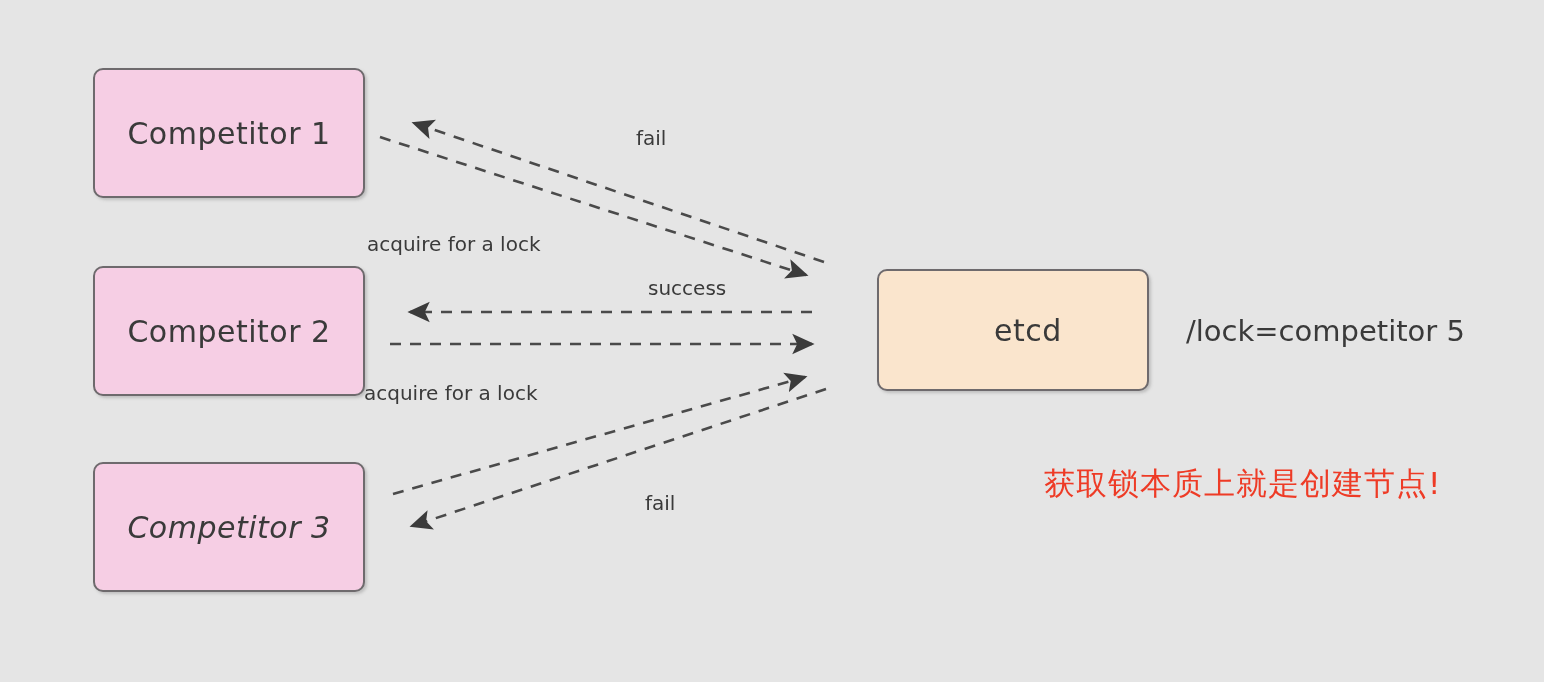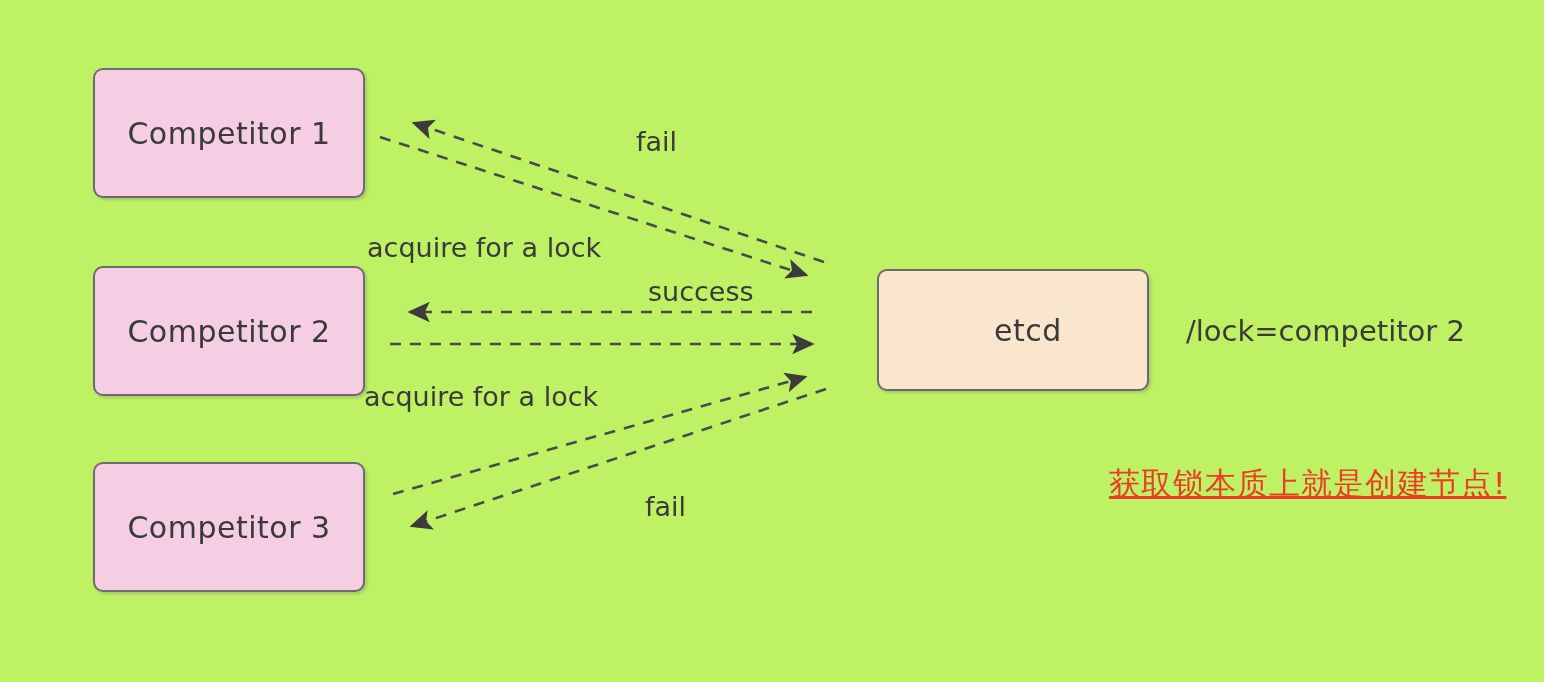--- a/index.html
+++ b/index.html
@@ -4,21 +4,21 @@
 <style>
   html, body {
     margin: 0;
     padding: 0;
     background: #ffffff;
   }
   #canvas {
     position: relative;
     width: 1544px;
     height: 682px;
-    background: #bef264;
+    background: #e5e5e5;
     overflow: hidden;
     font-family: "DejaVu Sans", sans-serif;
   }
   #wires {
     position: absolute;
     left: 0;
     top: 0;
     width: 1544px;
     height: 682px;
     pointer-events: none;
@@ -47,21 +47,21 @@
   }
   .store {
     background: #fae5cd;
     width: 272px;
     height: 122px;
     padding-left: 30px;
   }
   .edge-label {
     position: absolute;
     font-family: "DejaVu Sans", sans-serif;
-    font-size: 27px;
+    font-size: 20px;
     color: #3a3a3a;
     white-space: nowrap;
   }
   .side-note {
     position: absolute;
     font-family: "DejaVu Sans", sans-serif;
     font-size: 29px;
     color: #3a3a3a;
     white-space: nowrap;
   }
@@ -112,35 +112,35 @@
   </svg>
 
   <div class="node competitor" style="left:93px; top:68px;">
     <span class="node-label">Competitor 1</span>
   </div>
 
   <div class="node competitor" style="left:93px; top:266px;text-align:right;">
     <span class="node-label">Competitor 2</span>
   </div>
 
-  <div class="node competitor" style="left:93px; top:462px;">
+  <div class="node competitor" style="left:93px; top:462px;font-style:italic;">
     <span class="node-label">Competitor 3</span>
   </div>
 
   <div class="node store" style="left:877px; top:269px;">
     <span class="node-label">etcd</span>
   </div>
 
   <div class="edge-label" style="left:636px; top:126px;">fail</div>
 
   <div class="edge-label" style="left:367px; top:232px;">acquire for a lock</div>
 
   <div class="edge-label" style="left:648px; top:276px;text-align:center;">success</div>
 
   <div class="edge-label" style="left:364px; top:381px;">acquire for a lock</div>
 
   <div class="edge-label" style="left:645px; top:491px;">fail</div>
 
-  <div class="side-note" style="left:1186px; top:314px;">/lock=competitor 2</div>
+  <div class="side-note" style="left:1186px; top:314px;">/lock=competitor 5</div>
 
-  <div class="cn-note" style="left:1109px; top:463px;text-decoration:underline;">获取锁本质上就是创建节点!</div>
+  <div class="cn-note" style="left:1044px; top:463px;">获取锁本质上就是创建节点!</div>
 
 </div>
 
 </body></html>

